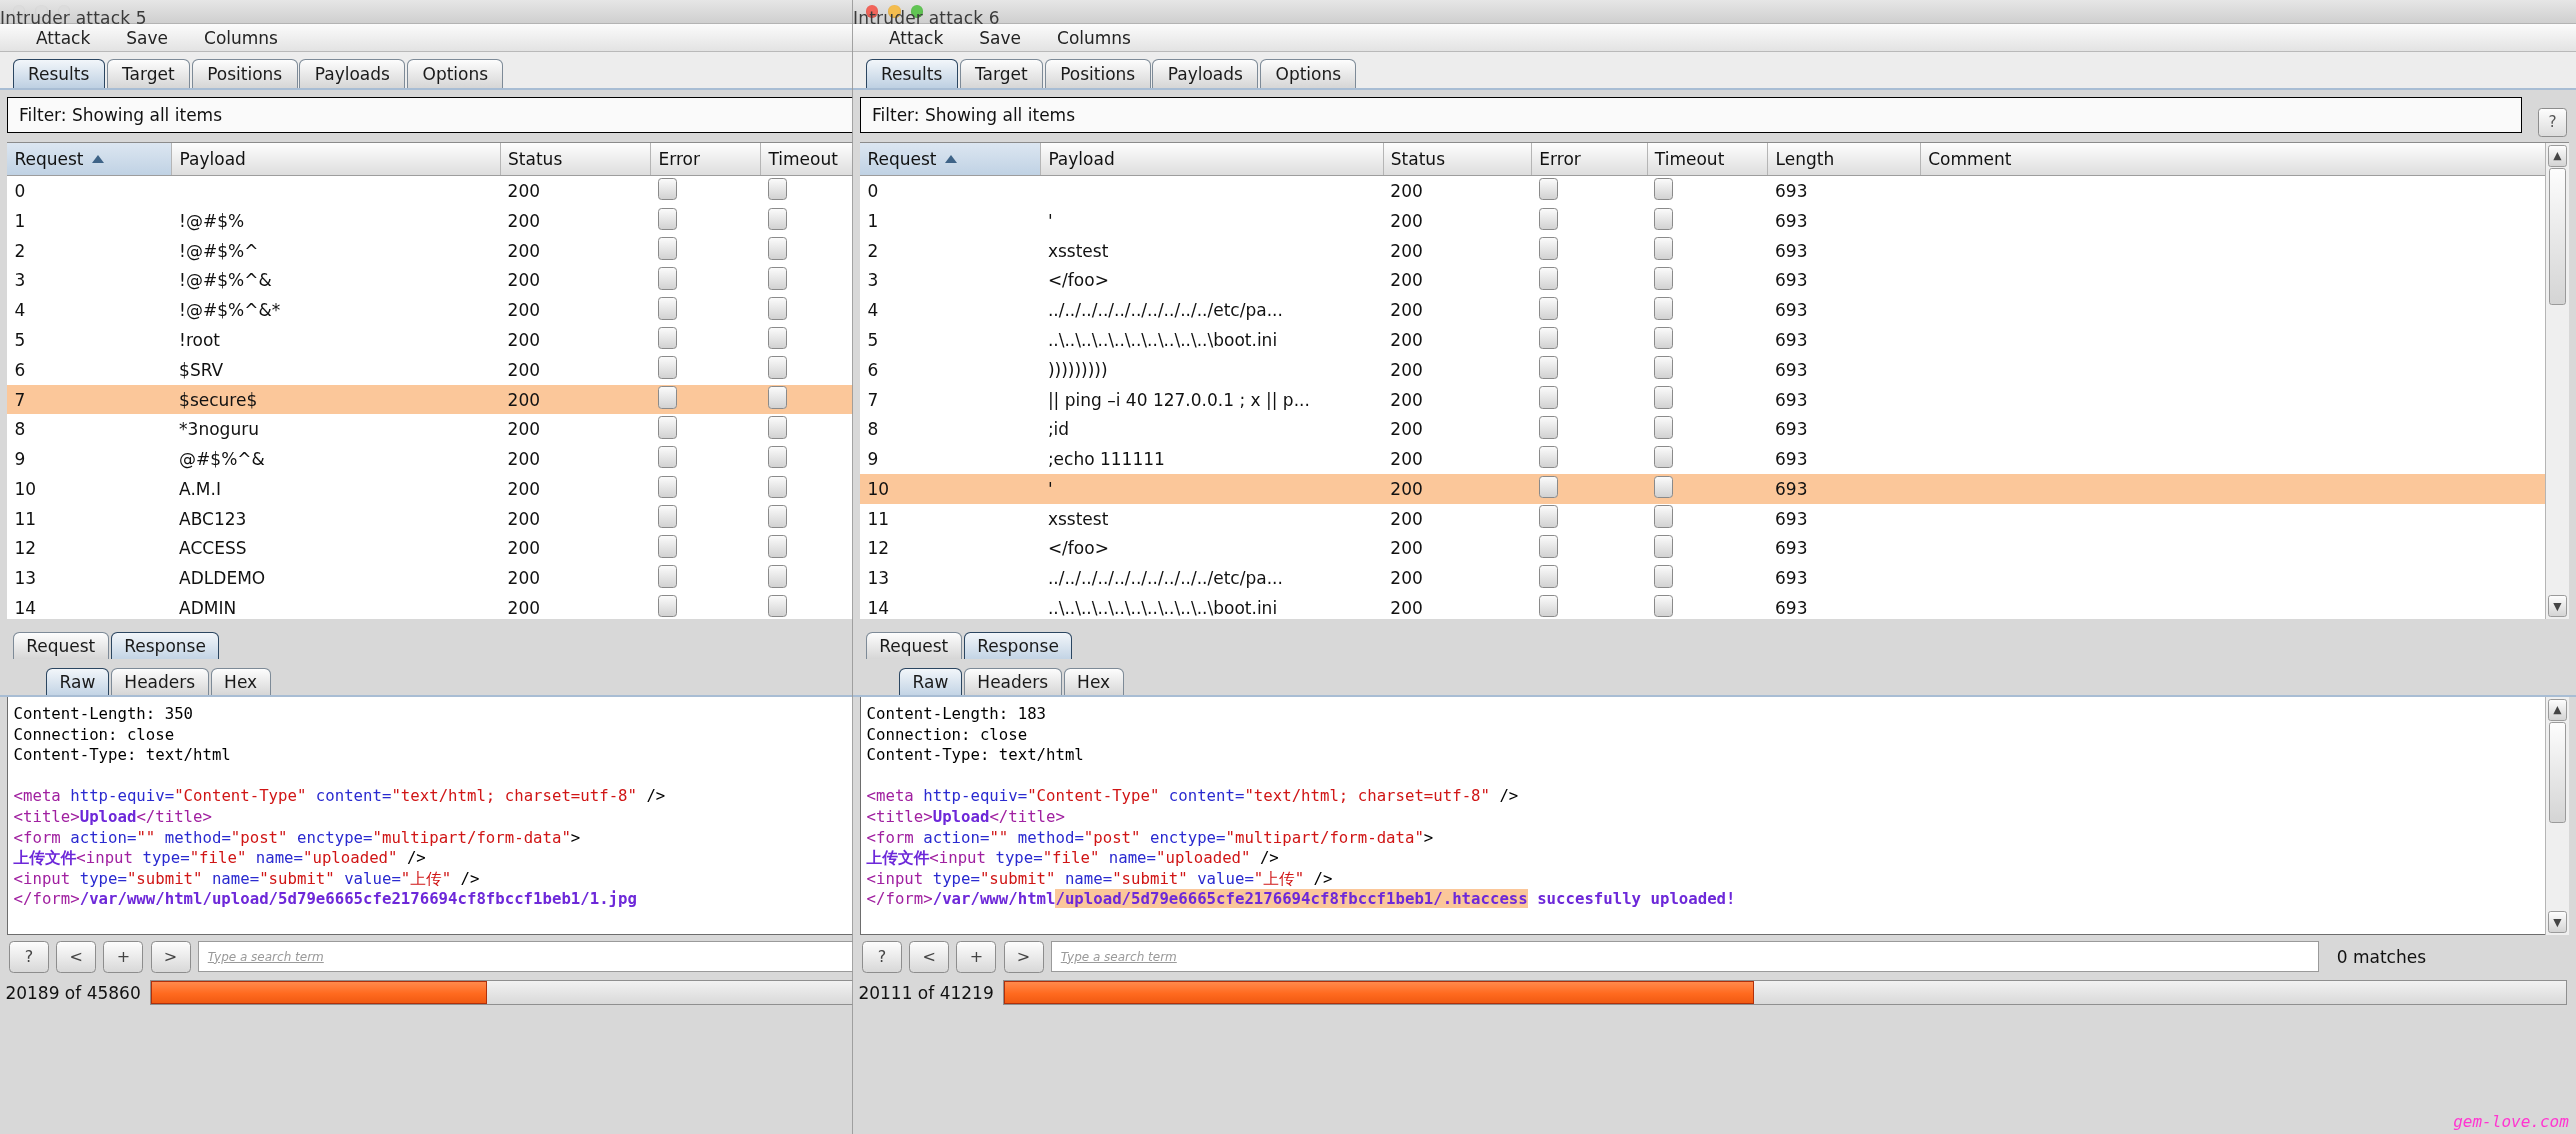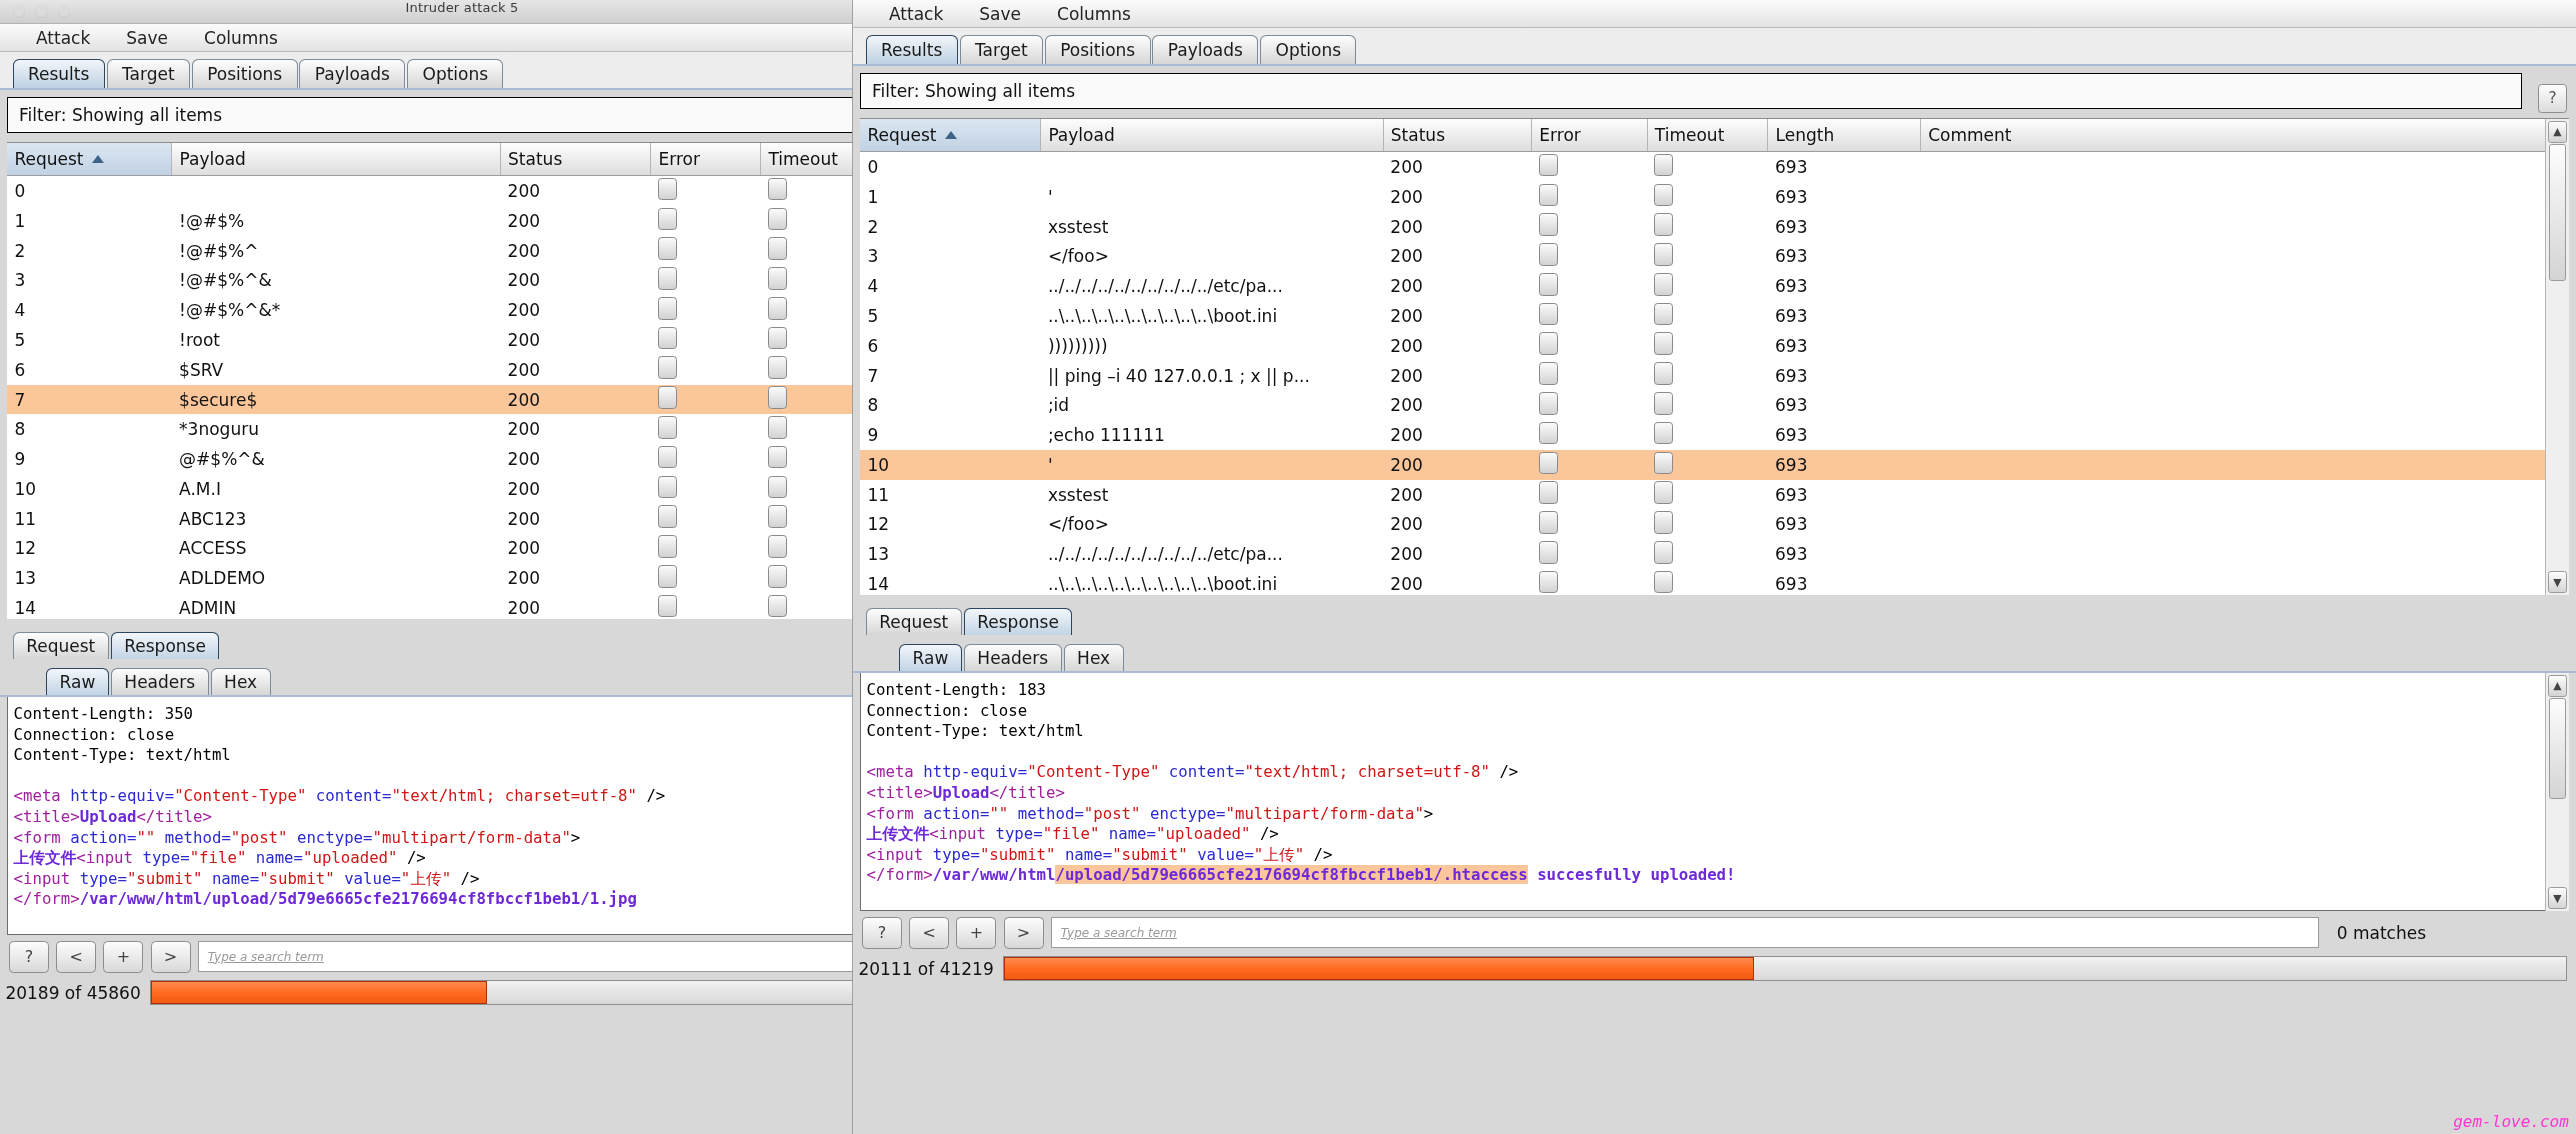--- a/index.html
+++ b/index.html
@@ -6,22 +6,22 @@
   body{
     width:2576px;height:1135px;overflow:hidden;position:relative;
     background:#2e4a3a;
     font-family:"DejaVu Sans","Liberation Sans",sans-serif;
     -webkit-font-smoothing:antialiased;
   }
   
   .window{position:absolute;background:#d8d8d8;box-shadow:0 0 0 0.9px #9a9a9a;}
   .titlebar{height:23px;background:linear-gradient(#e6e6e6,#cfcfcf);
     border-bottom:0.9px solid #b3b3b3;position:relative;}
-  .titlebar .title{position:absolute;left:0;right:0;top:0;text-align:center;
-    font-size:13px;color:#3a3a3a;letter-spacing:0.2px;}
+  .titlebar .title{position:absolute;left:0;right:0;top:8px;text-align:left;
+    font-size:17px;color:#3a3a3a;letter-spacing:0.2px;}
   .traffic{position:absolute;left:12.6px;top:5.4px;display:flex;gap:10px;}
   .dot{width:12.6px;height:12.6px;border-radius:50%;}
   .dot.r{background:#f2645a;box-shadow:inset 0 -0.9px 1.8px rgba(0,0,0,.18);}
   .dot.y{background:#f4bd4f;box-shadow:inset 0 -0.9px 1.8px rgba(0,0,0,.18);}
   .dot.g{background:#61c554;box-shadow:inset 0 -0.9px 1.8px rgba(0,0,0,.18);}
   .dot.gray{background:#dcdcdc;box-shadow:inset 0 -0.9px 1.8px rgba(0,0,0,.10);}
 
   .menubar{height:27px;background:linear-gradient(#fbfbfb,#e3e3e3);
     border-bottom:0.9px solid #b9b9b9;display:flex;align-items:center;padding-left:20px;gap:20px;}
   .menubar span{font-size:17px;color:#232323;margin-left:16px;}
@@ -289,20 +289,28 @@
   <div class="statusrow">
     <div class="counts">20189 of 45860</div>
     <div class="progress">
       <div class="bar" id="left-bar" style="width: 44%;"></div>
     </div>
   </div>
 </div>
 
 <div class="window" id="win-right" style="left:853px;top:0px;width:1723px;height:1135px;">
 
+  <div class="titlebar">
+    <div class="traffic">
+      <div class="dot r"></div>
+      <div class="dot y"></div>
+      <div class="dot g"></div>
+    </div>
+    <div class="title">Intruder attack 6</div>
+  </div>
 
   <div class="menubar">
     <span>Attack</span>
     <span>Save</span>
     <span>Columns</span>
   </div>
 
   <div class="tabrow">
     <div class="tab active">Results</div>
     <div class="tab">Target</div>

